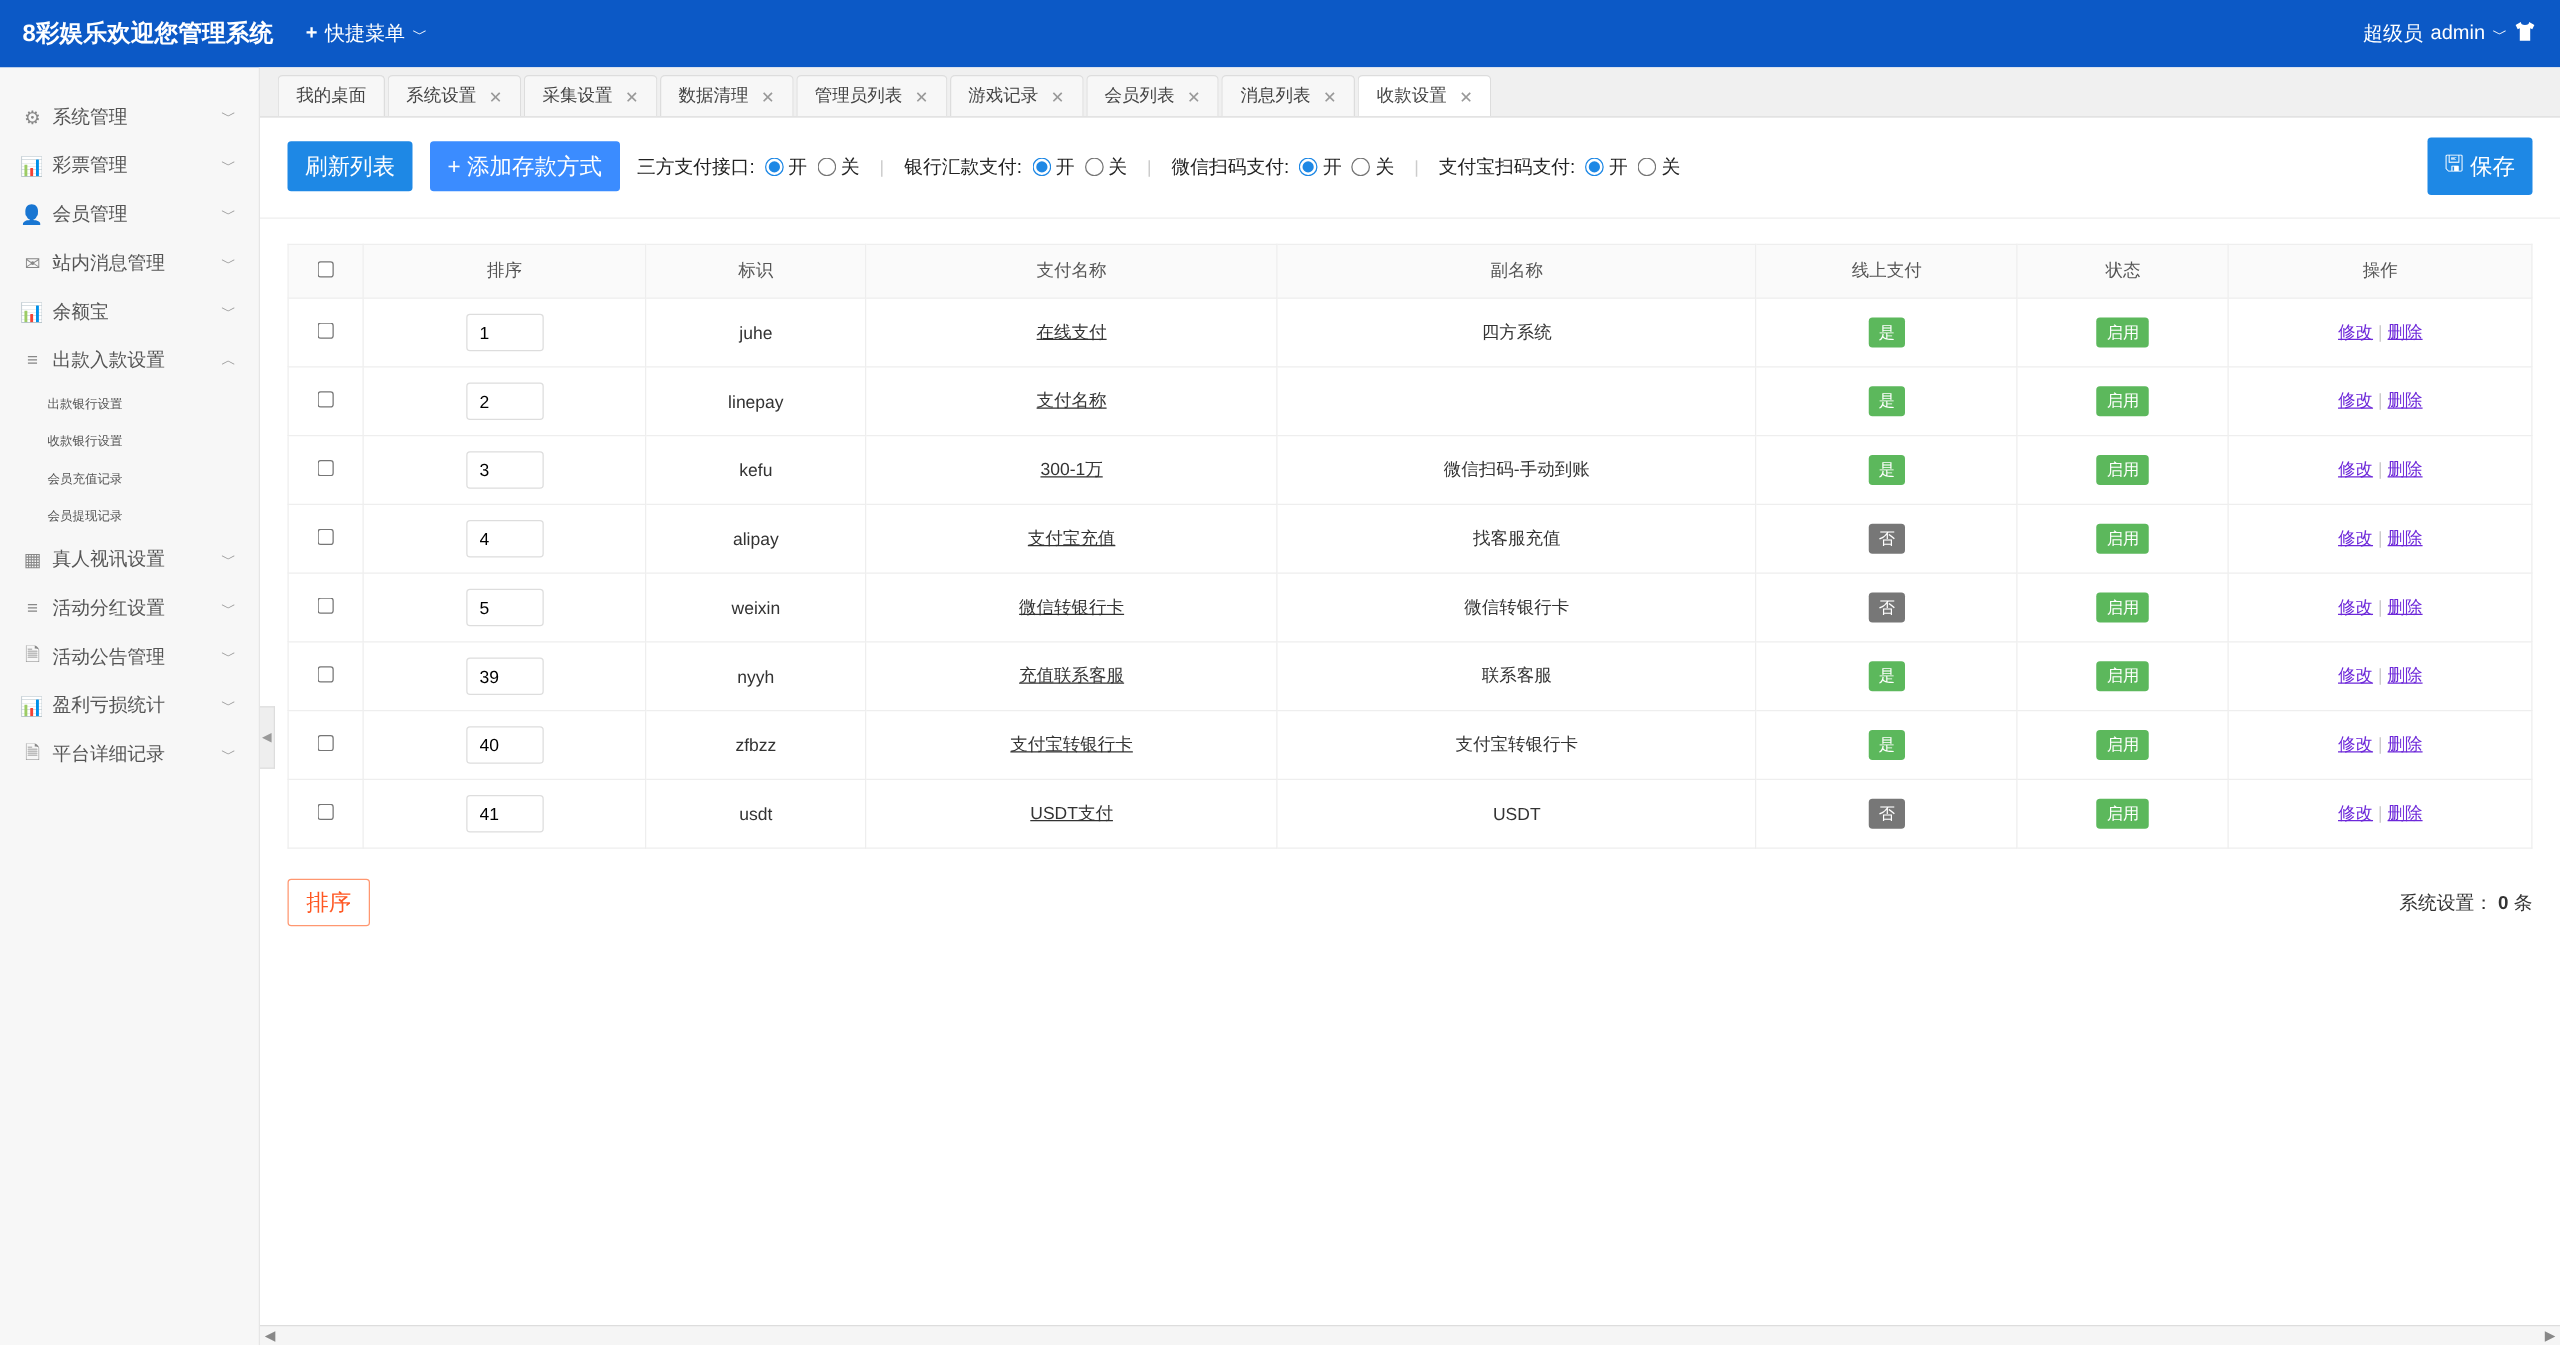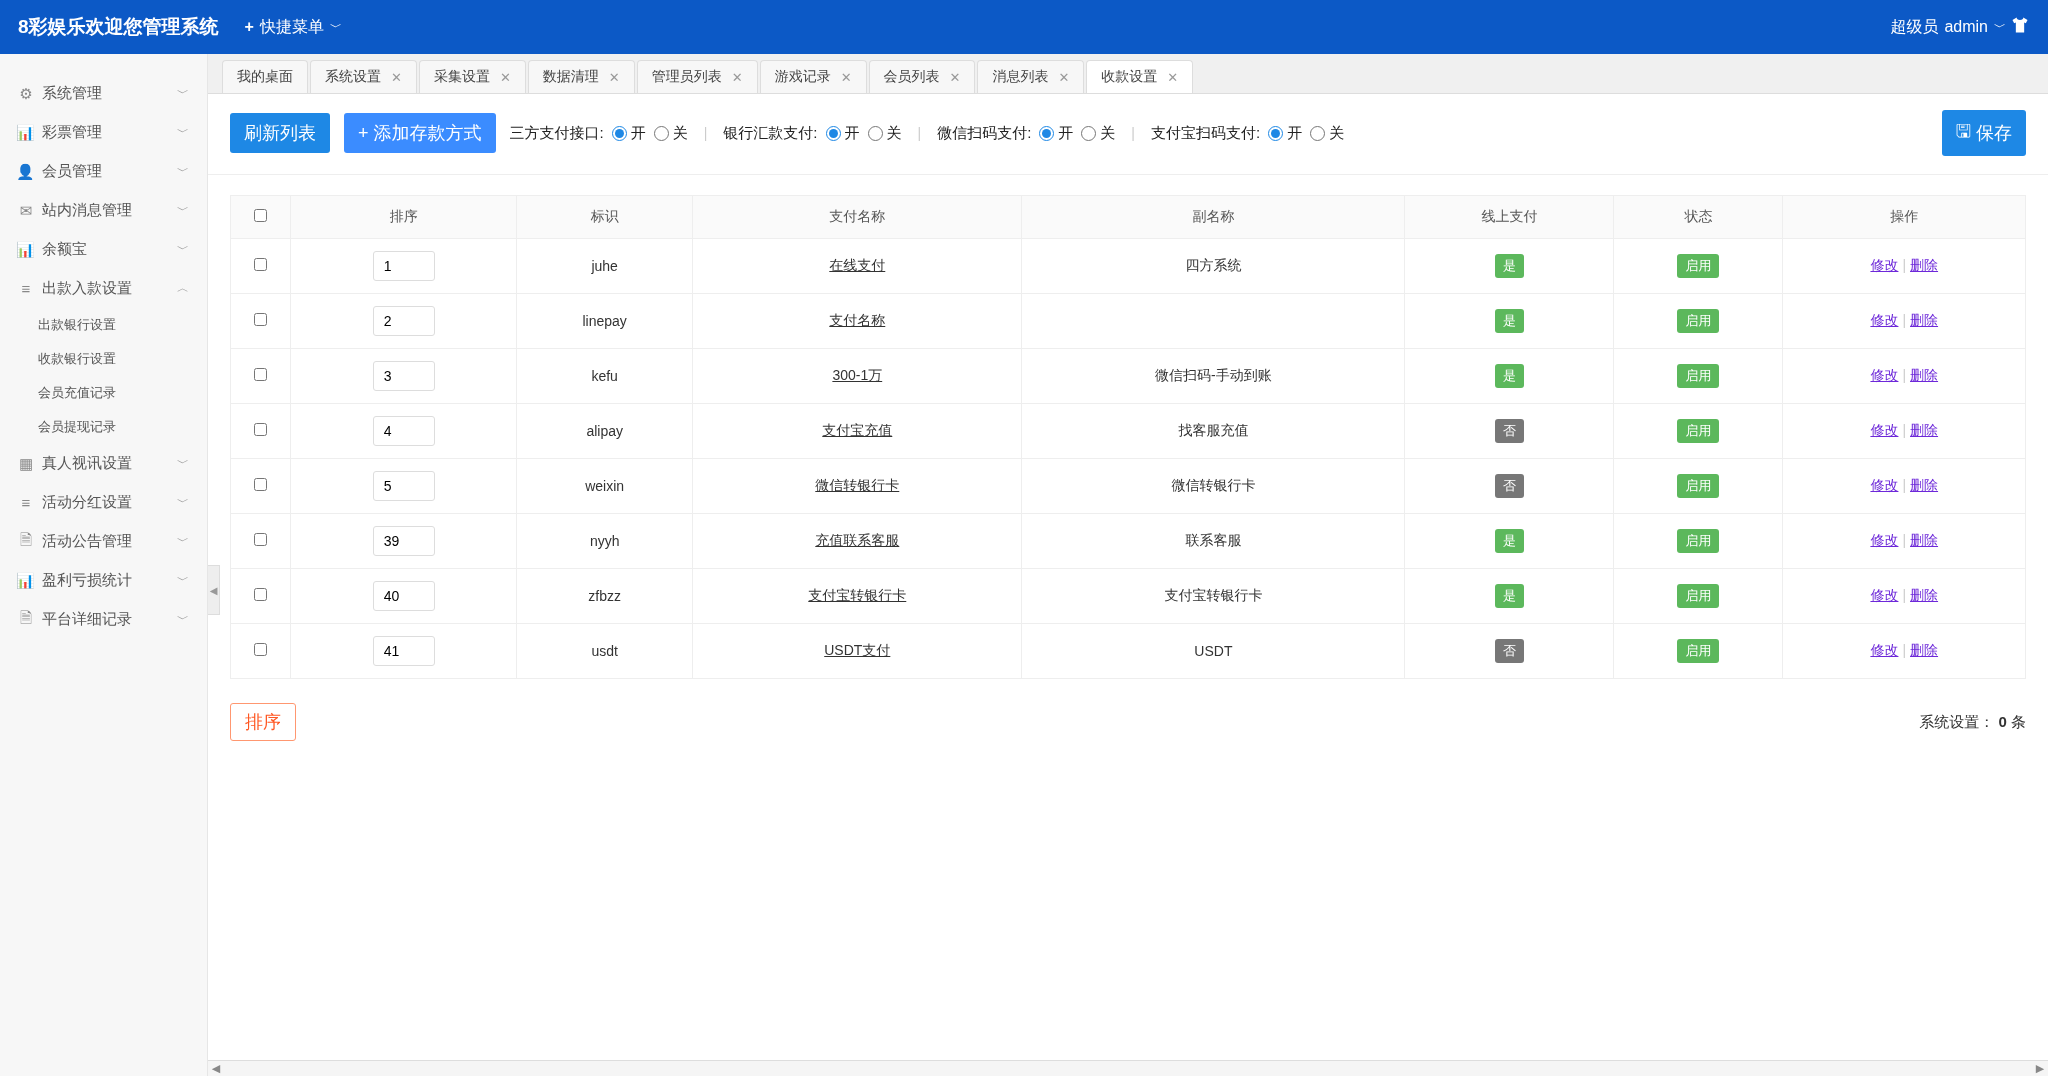--- a/index.html
+++ b/index.html
@@ -12,21 +12,21 @@
 .topbar-right { display: flex; align-items: center; gap: 4px; font-size: 16px; }
 .user-label { display: flex; align-items: center; gap: 6px; cursor: pointer; }
 .tshirt-icon svg { width: 20px; height: 20px; fill: #fff; }
 .chev { font-size: 12px; }
 .layout { display: flex; height: calc(100vh - 54px); }
 .sidebar { width: 208px; background: #f7f7f7; border-right: 1px solid #e6e6e6; overflow-y: auto; padding-top: 20px; }
 .side-item { display: flex; align-items: center; justify-content: space-between; padding: 10px 18px; color: #555; cursor: pointer; font-size: 15px; }
 .side-item .label { display: flex; align-items: center; gap: 8px; }
 .side-item .icon { width: 16px; height: 16px; color: #888; display: inline-flex; align-items: center; justify-content: center; }
 .side-item .caret { font-size: 12px; color: #999; }
-.side-sub { padding: 8px 0 8px 38px; color: #555; cursor: pointer; font-size: 13px; }
+.side-sub { padding: 8px 0 8px 38px; color: #555; cursor: pointer; font-size: 10px; }
 .main { flex: 1; display: flex; flex-direction: column; background: #fff; min-width: 0; }
 .tabs { display: flex; align-items: flex-end; background: #f0f0f0; border-bottom: 1px solid #ddd; height: 40px; padding-left: 14px; gap: 2px; overflow: hidden; }
 .tab { background: #f7f7f7; border: 1px solid #ddd; border-bottom: none; border-radius: 4px 4px 0 0; padding: 7px 14px; font-size: 14px; color: #444; display: flex; align-items: center; gap: 10px; cursor: pointer; margin-top: 4px; }
 .tab.active { background: #fff; }
 .tab .close { color: #999; font-size: 13px; cursor: pointer; }
 .content { flex: 1; overflow: auto; padding: 0; }
 .toolbar { display: flex; align-items: center; gap: 14px; padding: 16px 22px 18px; border-bottom: 1px solid #eee; flex-wrap: wrap; }
 .btn { border: none; border-radius: 3px; padding: 8px 14px; font-size: 18px; cursor: pointer; display: inline-flex; align-items: center; gap: 5px; }
 .btn-blue { background: #1e88e5; color: #fff; }
 .btn-blue2 { background: #3b8cff; color: #fff; }

